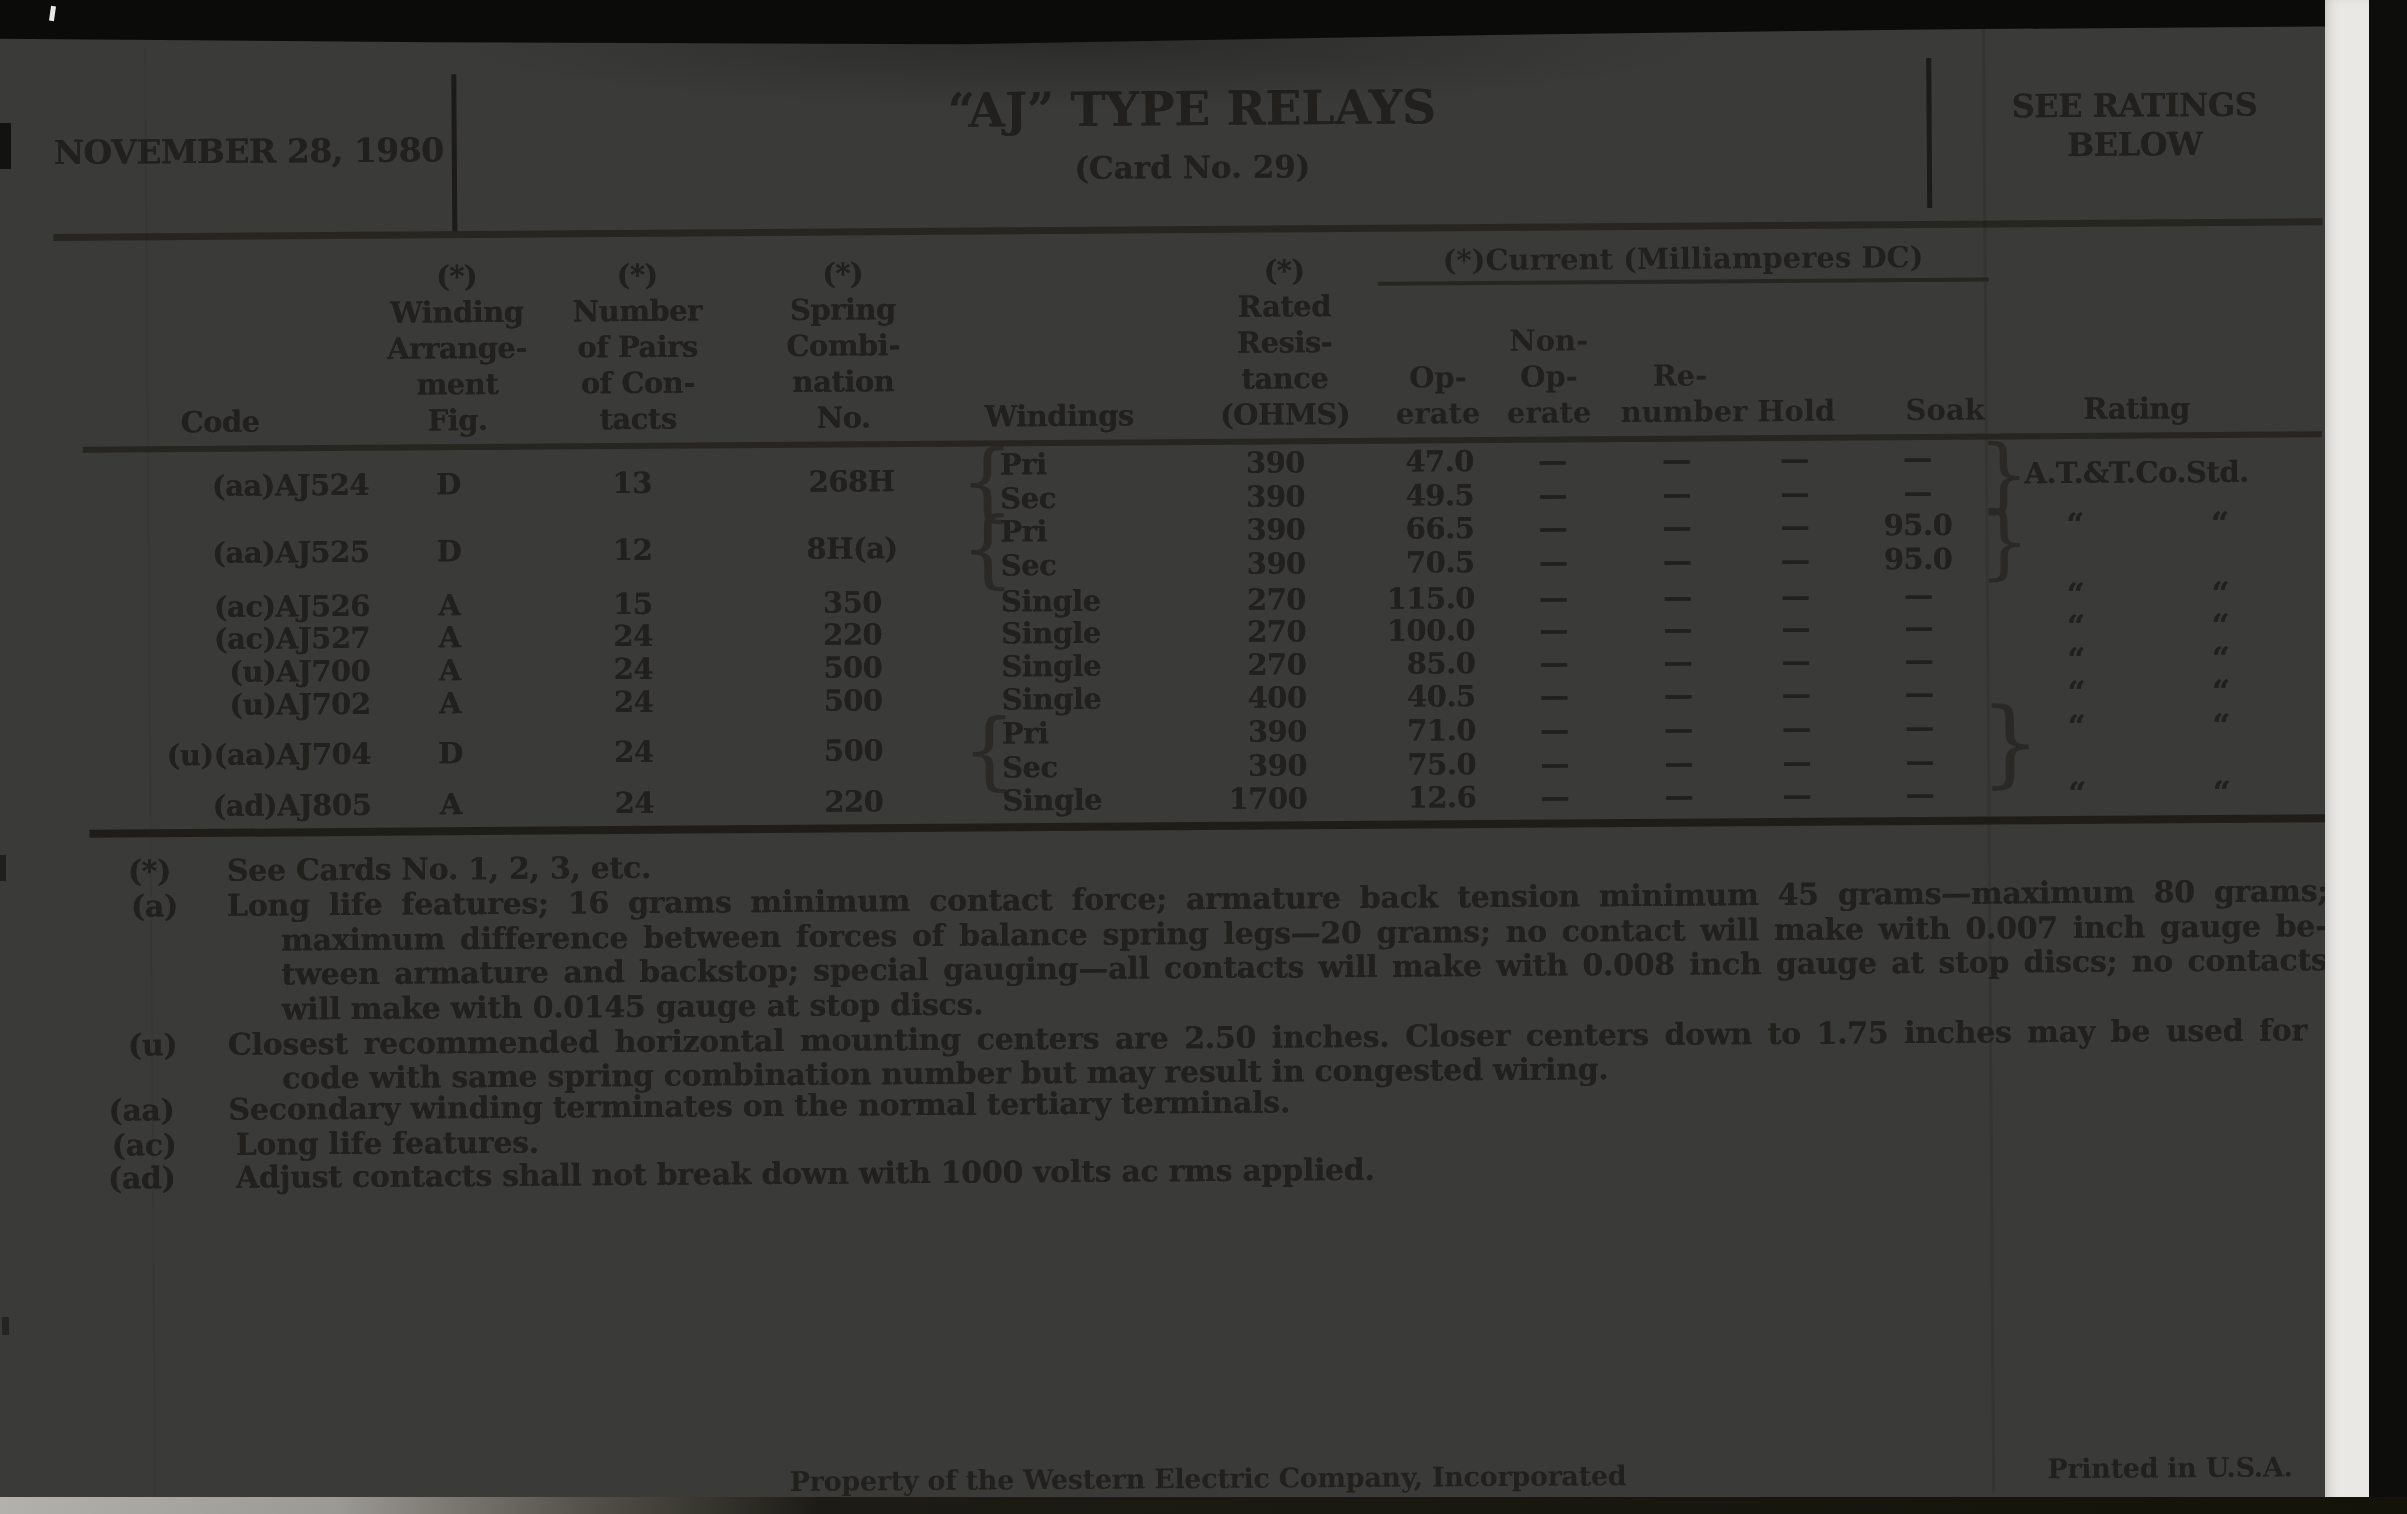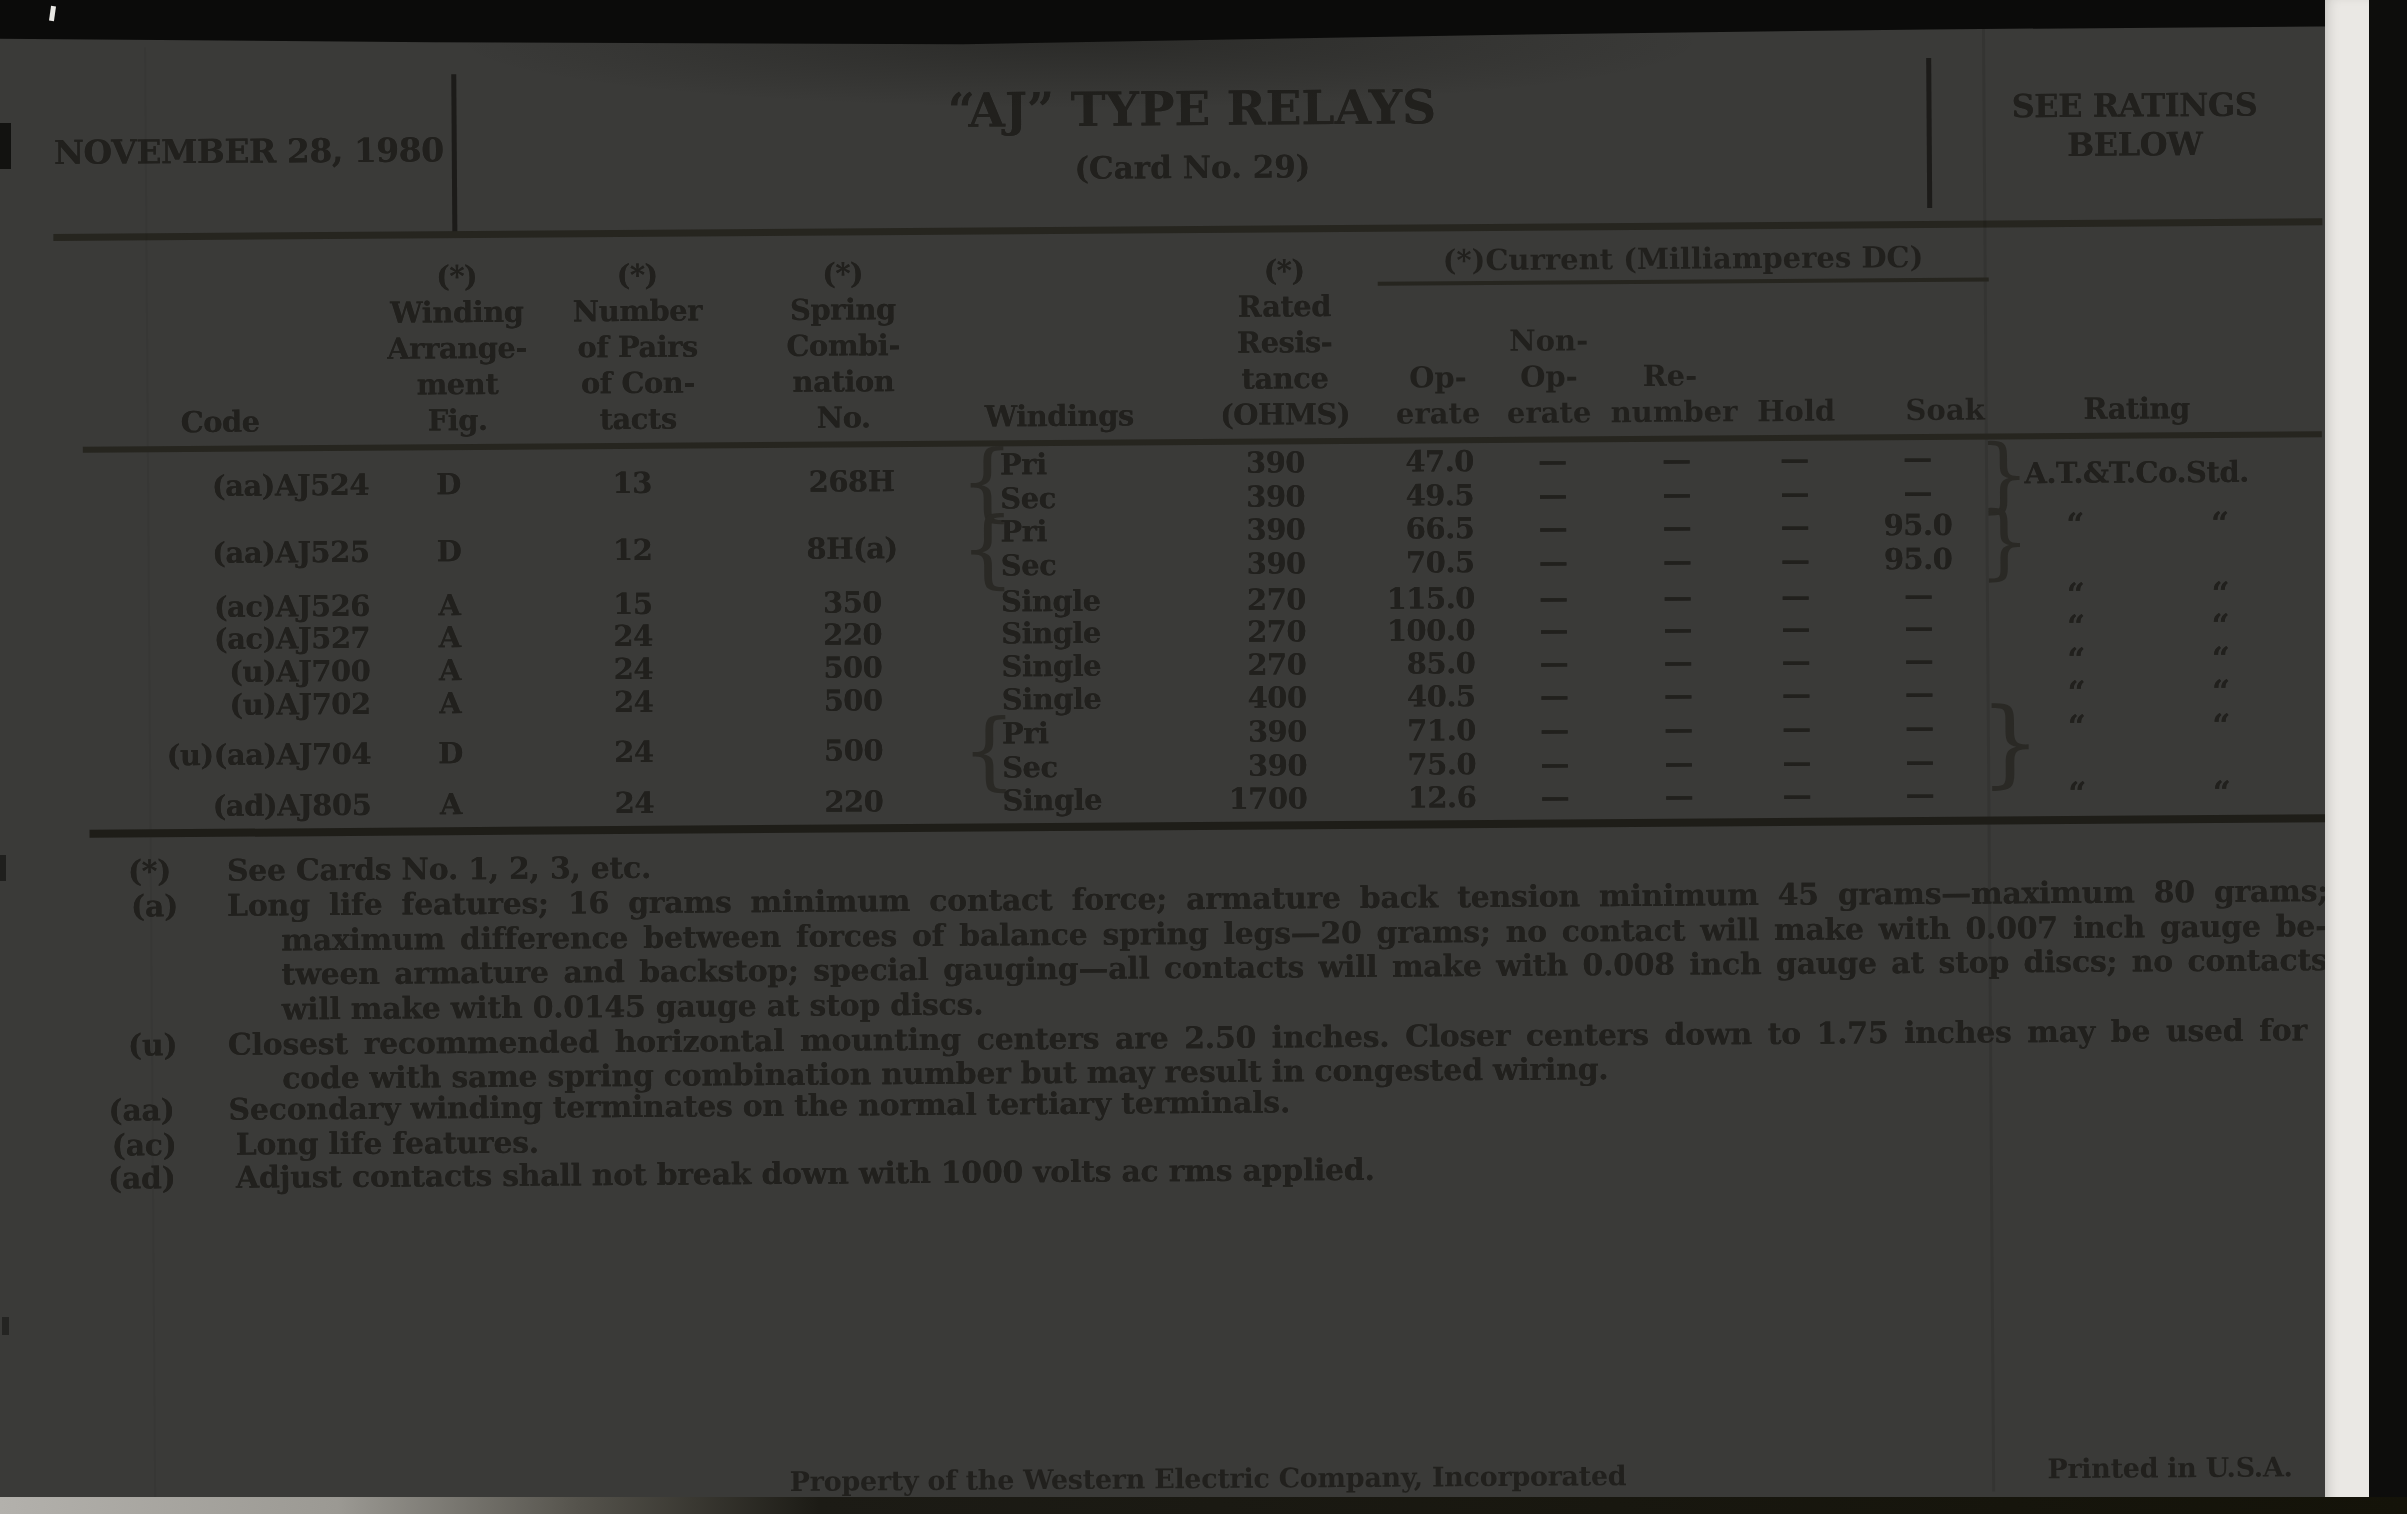--- a/index.html
+++ b/index.html
@@ -29,21 +29,21 @@
   .hc-pairs{left:554px;width:173px;}
   .hc-spring{left:762px;width:168px;}
   .hc-windings{left:975px;width:173px;}
   .hc-resist{left:1201px;width:173px;}
   .hc-rating{left:2020px;width:238px;}
   #hgroup{position:absolute;left:1381px;bottom:6px;width:611px;height:189px;}
   #hgroup .gt{position:absolute;top:0;left:0;width:100%;text-align:center;padding-bottom:3px;border-bottom:4px solid #26251f;}
   #hgroup .sc{position:absolute;bottom:0;text-align:center;}
   .sc-op{left:0;width:119px;}
   .sc-non{left:111px;width:119px;}
-  .sc-rel{left:232px;width:119px;}
+  .sc-rel{left:242px;width:119px;}
   .sc-hold{left:358px;width:119px;}
   .sc-soak{left:507px;width:119px;}
   
   .trow{position:absolute;left:0;width:2408px;font-size:29px;font-weight:bold;letter-spacing:-0.5px;}
   .trow.s{height:34px;}
   .trow.g{height:67px;}
   .c{position:absolute;top:0;display:block;}
   .s .c{line-height:34px;height:34px;}
   .g > .c{line-height:67px;height:67px;}
   .sub{position:absolute;left:0;width:2408px;height:34px;}

